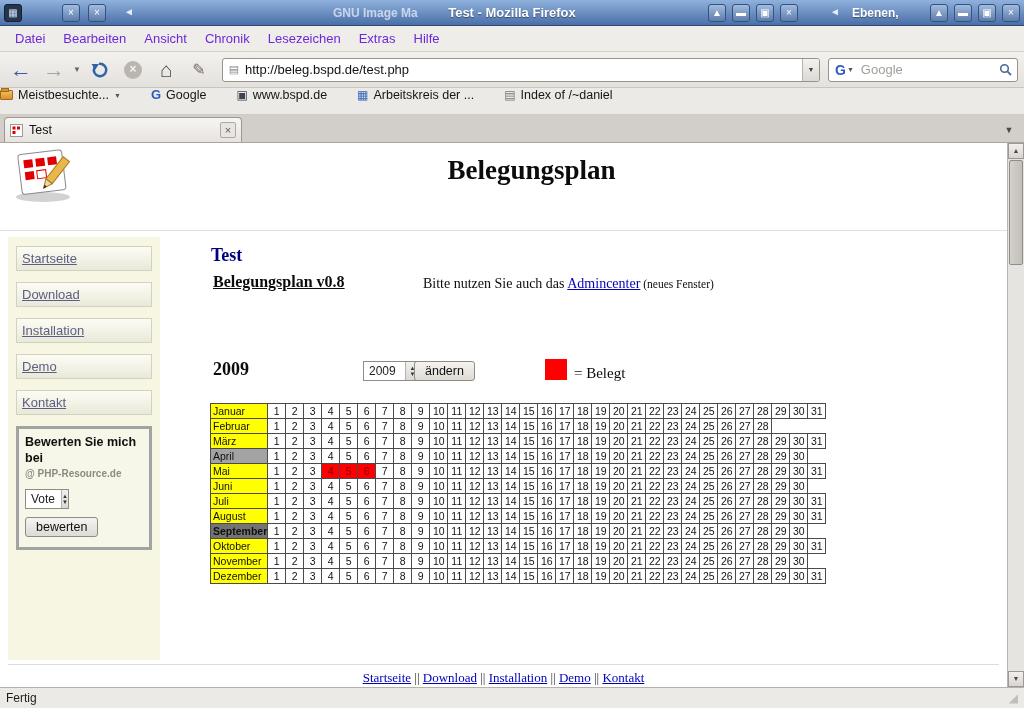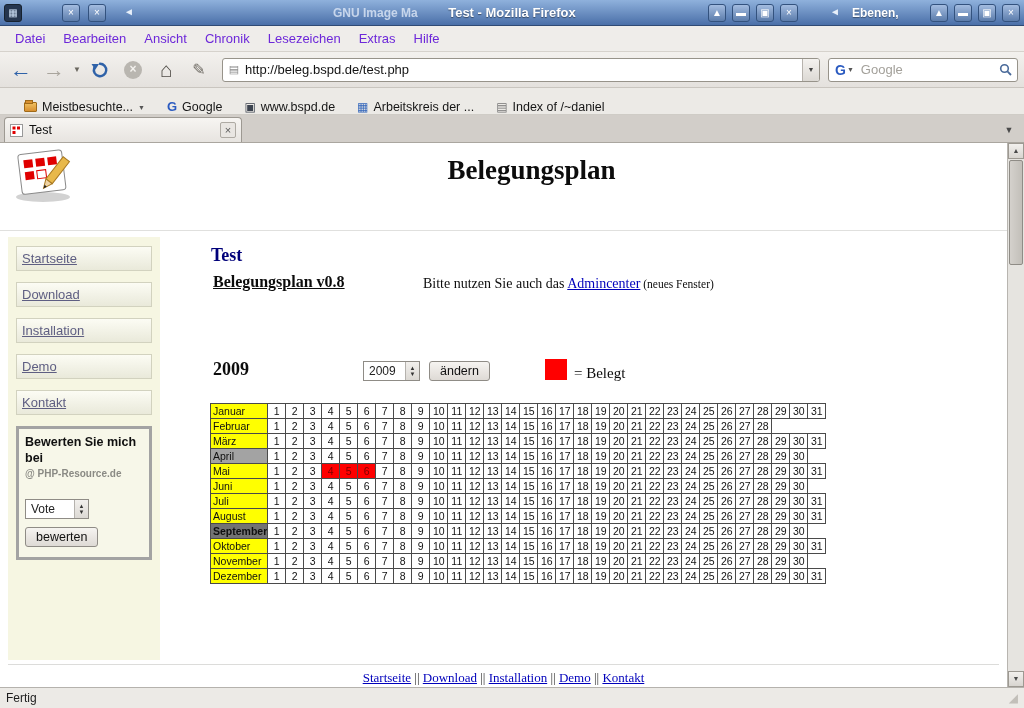--- a/index.html
+++ b/index.html
@@ -32,21 +32,21 @@
   .url-favicon { width:22px; text-align:center; color:#8a8a8a; font-size:11px; }
   .url-text { flex:1; font-size:13px; color:#141414; }
   .url-drop { width:17px; height:100%; background:linear-gradient(#f4f2ef,#dcd9d4); border-left:1px solid #b7b3ad; font-size:7px; color:#444; display:flex; align-items:center; justify-content:center; }
   .searchbar { width:190px; height:24px; background:#fff; border:1px solid #97938a; border-radius:3px; display:flex; align-items:center; }
   .g-logo { color:#2a5ac0; font-weight:bold; font-size:14px; padding:0 1px 0 6px; }
   .search-caret { font-size:7px; color:#555; padding-right:3px; }
   .search-placeholder { flex:1; color:#a3a09a; font-size:13px; padding-left:4px; }
   .mag-wrap { padding-right:5px; display:flex; }
 
   
-  .bookmarksbar { height:27px; background:#eceae6; border-bottom:1px solid #cfccc6; display:flex; align-items:flex-end; padding-left:24px; gap:22px; }
+  .bookmarksbar { height:27px; background:#eceae6; border-bottom:1px solid #cfccc6; display:flex; align-items:flex-start; padding-left:0; gap:30px; }
   .bm { display:flex; align-items:center; gap:5px; font-size:12.5px; color:#161616; }
   .bm-ico { font-size:12px; line-height:12px; }
   .folder-icon { width:13px; height:10px; background:linear-gradient(#f0c060,#d89030); border:1px solid #a06a18; border-radius:1px; position:relative; }
   .folder-icon::before { content:""; position:absolute; top:-3px; left:0; width:6px; height:2px; background:#d89030; border:1px solid #a06a18; }
   .google-icon { color:#2a5ac0; font-weight:bold; font-size:13px; }
   .site-icon { color:#3d4450; }
   .group-icon { color:#3366bb; }
   .index-icon { color:#767676; }
   .bm-caret { font-size:7px; color:#555; }
 
@@ -67,33 +67,33 @@
   .sidebar { position:absolute; left:8px; top:94px; width:152px; height:423px; background:#f6f6e2; padding:9px 8px 0 8px; font-family:"Liberation Sans", sans-serif; }
   .side-link { height:25px; margin-bottom:11px; background:linear-gradient(#fcfcf4,#e9e9da); border:1px solid #d2d2bf; display:flex; align-items:center; padding:0 5px; }
   .side-link-text { font-size:13px; color:#5e5e82; text-decoration:underline; }
   .vote-box { margin-top:10px; border:3px solid #a3a3a3; background:#f7f7e9; padding:6px 6px 10px 6px; }
   .vote-title { font-size:12.5px; font-weight:bold; color:#101010; line-height:1.25; }
   .vote-site { font-size:10px; font-weight:bold; color:#8a8a84; margin-top:2px; }
   .gtk-select { display:inline-flex; height:20px; background:#fff; border:1px solid #8f8c86; align-items:stretch; }
   .gtk-select-value { font-size:12px; color:#222; padding:2px 6px 0 5px; font-family:"Liberation Sans", sans-serif; }
   .gtk-spin { width:14px; background:linear-gradient(#f2f0ed,#dcd9d4); border-left:1px solid #b5b2ad; display:flex; flex-direction:column; align-items:center; justify-content:center; color:#333; }
   .gtk-spin i { font-style:normal; font-size:6px; line-height:6px; }
-  .vote-box .gtk-select { margin-top:20px; width:64px; }
+  .vote-box .gtk-select { margin-top:10px; width:44px; }
   .gtk-button { display:inline-block; background:linear-gradient(#f6f4f1,#dedad5); border:1px solid #8f8c86; border-radius:3px; font-size:12.5px; color:#111; padding:2px 10px; font-family:"Liberation Sans", sans-serif; }
   .vote-box .gtk-button { margin-top:8px; }
 
   .main { position:absolute; left:200px; top:94px; width:640px; height:430px; }
   .test-heading { position:absolute; left:11px; top:8px; font-size:18px; font-weight:bold; color:#00007a; }
   .version-heading { position:absolute; left:13px; top:36px; font-size:16px; font-weight:bold; color:#0c0c0c; text-decoration:underline; }
   .admin-line { position:absolute; left:223px; top:39px; font-size:14px; color:#0c0c0c; }
   .admin-link { color:#0000bb; text-decoration:underline; }
   .admin-note { font-size:11.5px; }
   .year-label { position:absolute; left:13px; top:122px; font-size:18px; font-weight:bold; color:#0c0c0c; }
   .year-select { position:absolute; left:163px; top:124px; width:57px; }
-  .year-button { position:absolute; left:229px; top:124px; }
+  .year-button { position:absolute; left:214px; top:124px; }
   .legend-square { position:absolute; left:345px; top:122px; width:22px; height:21px; background:#ff0000; }
   .legend-text { position:absolute; left:374px; top:128px; font-size:15px; color:#0c0c0c; }
 
   .cal { position:absolute; left:10px; top:166px; border-collapse:collapse; table-layout:fixed; font-family:"Liberation Sans", sans-serif; }
   .cal td { border:1px solid #4a4a4a; height:14px; line-height:14px; font-size:10.5px; color:#101010; overflow:hidden; white-space:nowrap; }
   .cal td.month { background:#ffff00; width:54px; padding-left:2px; }
   .cal td.day { width:18px; text-align:center; }
   .cal td.booked { background:#ff0000; color:#7a0000; }
   .cal td.blank { border:none; }
 

